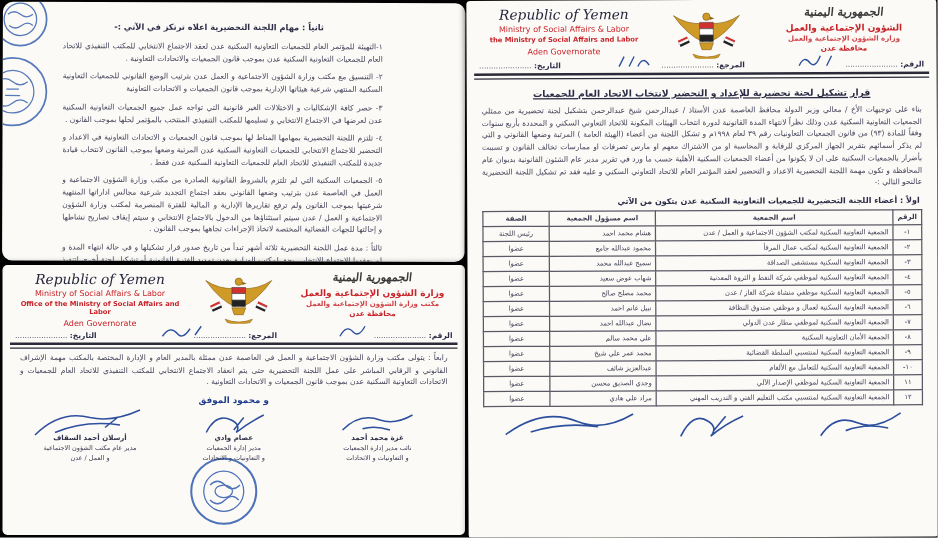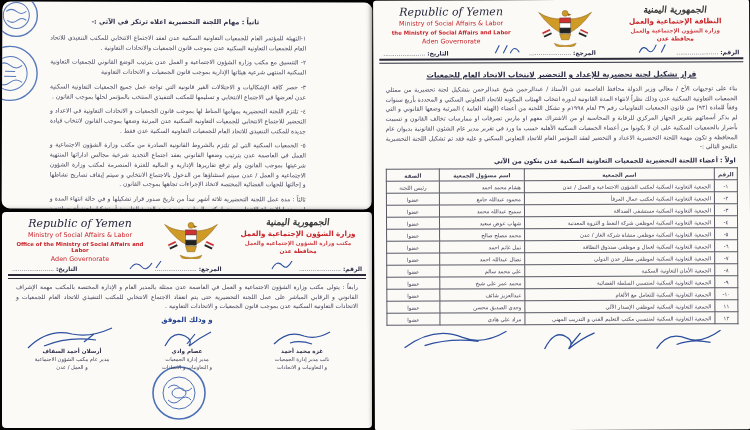--- a/index.html
+++ b/index.html
@@ -133,21 +133,21 @@
     <span class="fld"><b>الرقم:</b> <span class="dots">......................</span></span>
     <span class="fld"><b>المرجع:</b> <span class="dots">......................</span></span>
     <span class="fld"><b>التاريخ:</b> <span class="dots">......................</span></span>
     <svg class="hand" style="left:120px;top:-6px" width="180" height="16" viewBox="0 0 180 16">
       <path d="M8 12 q6 -9 12 -2 q4 5 10 -4 M34 11 l5 -7 M150 12 q5 -10 11 -3 q4 4 9 -5" fill="none" stroke="#2d4f9e" stroke-width="1.1"></path>
     </svg>
   </div>
   <div class="rule"></div>
   <div class="content">
     <p class="body-text clause">رابعاً : يتولى مكتب وزارة الشؤون الاجتماعية و العمل في العاصمة عدن ممثلة بالمدير العام و الإدارة المختصة بالمكتب مهمة الإشراف القانوني و الرقابي المباشر على عمل اللجنة التحضيرية حتى يتم انعقاد الاجتماع الانتخابي للمكتب التنفيذي للاتحاد العام للجمعيات و الاتحادات التعاونية السكنية عدن بموجب قانون الجمعيات و الاتحادات التعاونية .</p>
-    <div class="closing">و وذلك الموفق</div>
+    <div class="closing">و محمود الموفق</div>
   </div>
   <svg class="center-stamp" width="70" height="70" viewBox="0 0 70 70">
     <g fill="none" stroke="#3a63b0" stroke-width="1.6" opacity=".9">
       <circle cx="35" cy="35" r="26"></circle>
       <circle cx="35" cy="35" r="16" stroke-width="1"></circle>
       <path d="M24 30 q6 -6 12 0 t12 0 M24 42 q6 6 12 0 t11 0" stroke-width="1"></path>
       <ellipse cx="35" cy="35" rx="7" ry="5" stroke-width="1"></ellipse>
     </g>
   </svg>
   <div class="sig-row">
@@ -175,21 +175,21 @@
       <div class="title">مدير عام مكتب الشؤون الاجتماعية</div>
       <div class="title">و العمل / عدن</div>
     </div>
   </div>
 </div>
 
 <div class="page ar" id="doc-right">
   <div class="letterhead">
     <div class="lh-ar">
       <div class="calli">الجمهورية اليمنية</div>
-      <div class="l2">النظافة الإجتماعية والعمل</div>
+      <div class="l2">الشؤون الإجتماعية والعمل</div>
       <div class="l3">وزارة الشؤون الإجتماعية والعمل</div>
       <div class="l4">محافظة عدن</div>
     </div>
     <svg class="lh-emblem" height="40" viewBox="0 0 64 44">
       <g stroke="#8a6414" stroke-width=".6">
         <path d="M3 6 Q16 24 29 29 L29 13 Q15 14 3 6 Z" fill="#cf9a26"></path>
         <path d="M61 6 Q48 24 35 29 L35 13 Q49 14 61 6 Z" fill="#cf9a26"></path>
         <path d="M26 30 h12 l-2 6 h-8 Z" fill="#cf9a26"></path>
       </g>
       <circle cx="32" cy="7" r="3.2" fill="#cf9a26" stroke="#8a6414" stroke-width=".6"></circle>

